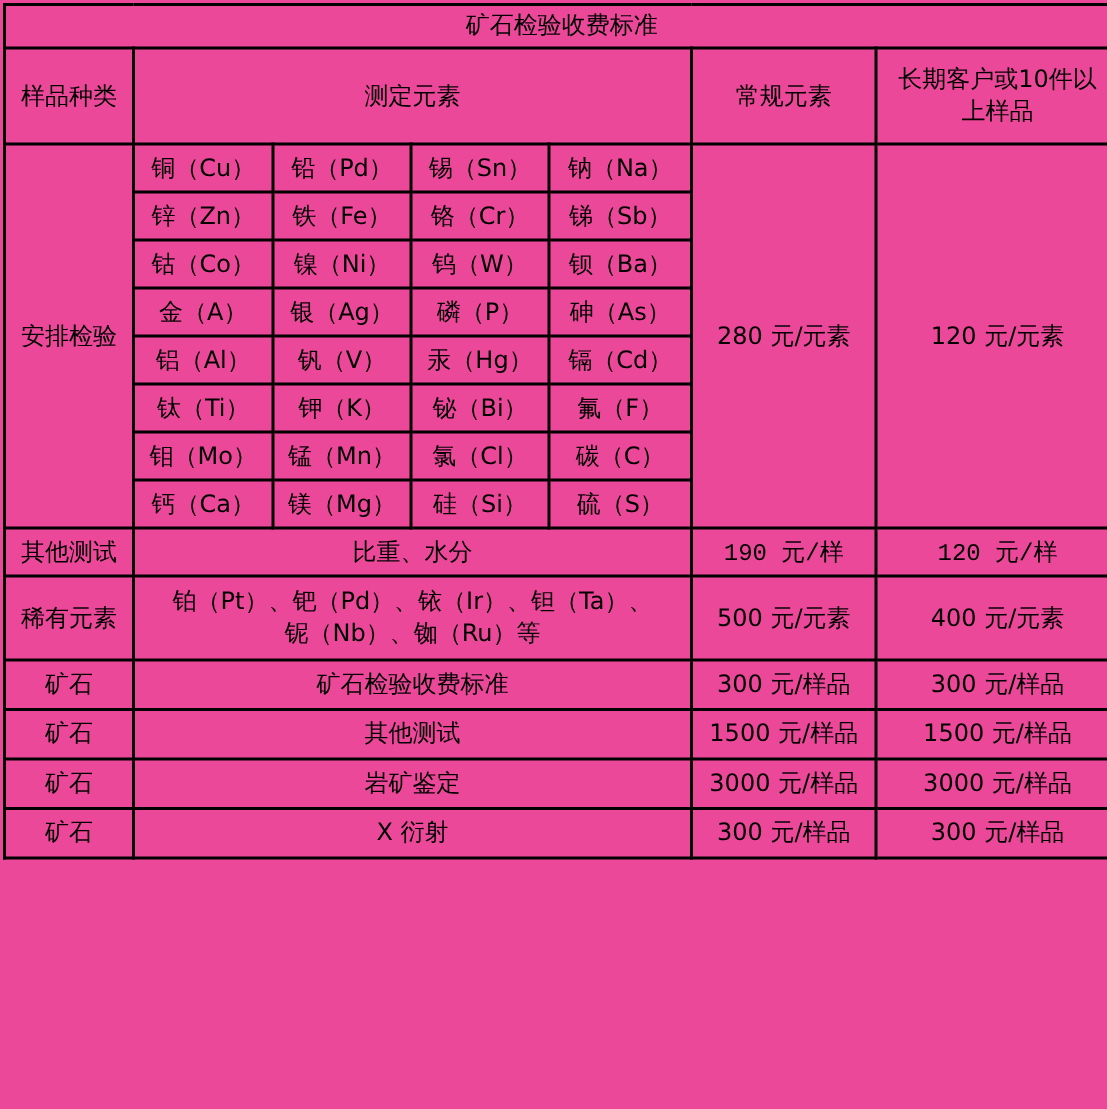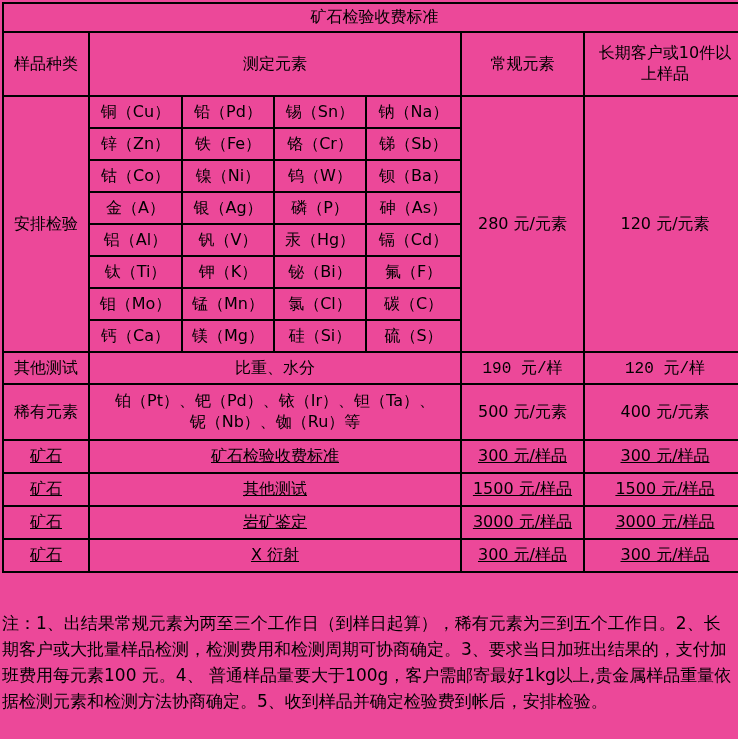--- a/index.html
+++ b/index.html
@@ -33,21 +33,21 @@
     overflow: hidden;
   }
   td.title-cell {
     height: 27px;
     font-size: 15px;
   }
   tr.header-row td { height: 62px; }
   tr.elem-row td { height: 30px; border-radius: 16px; }
   tr.other-row td { height: 30px; font-family: Liberation Mono, monospace; }
   tr.rare-row td { height: 54px; }
-  tr.ore-row td { height: 31px; text-decoration: underline; }
+  tr.ore-row td { height: 31px; }
   td.prewrap { white-space: pre-line; }
   .notes {
     position: absolute;
     left: 2px;
     top: 610px;
     width: 734px;
     font-size: 17px;
     line-height: 26px;
     text-align: left;
     text-align-last: left;
@@ -168,14 +168,13 @@
     </tr>
     <tr class="ore-row">
       <td>矿石</td>
       <td colspan="4">X 衍射</td>
       <td>300 元/样品</td>
       <td>300 元/样品</td>
     </tr>
   </tbody>
     </table>
 
-  <div class="notes">注：1、出结果常规元素为两至三个工作日（到样日起算），稀有元素为三到五个工作日。2、长期客户或大批量样品检测，检测费用和检测周期可协商确定。3、要求当日加班出结果的，支付加班费用每元素100 元。4、 普通样品量要大于100g，客户需邮寄最好1kg以上,贵金属样品重量依据检测元素和检测方法协商确定。5、收到样品并确定检验费到帐后，安排检验。</div>
 </div>
 
 </body></html>

